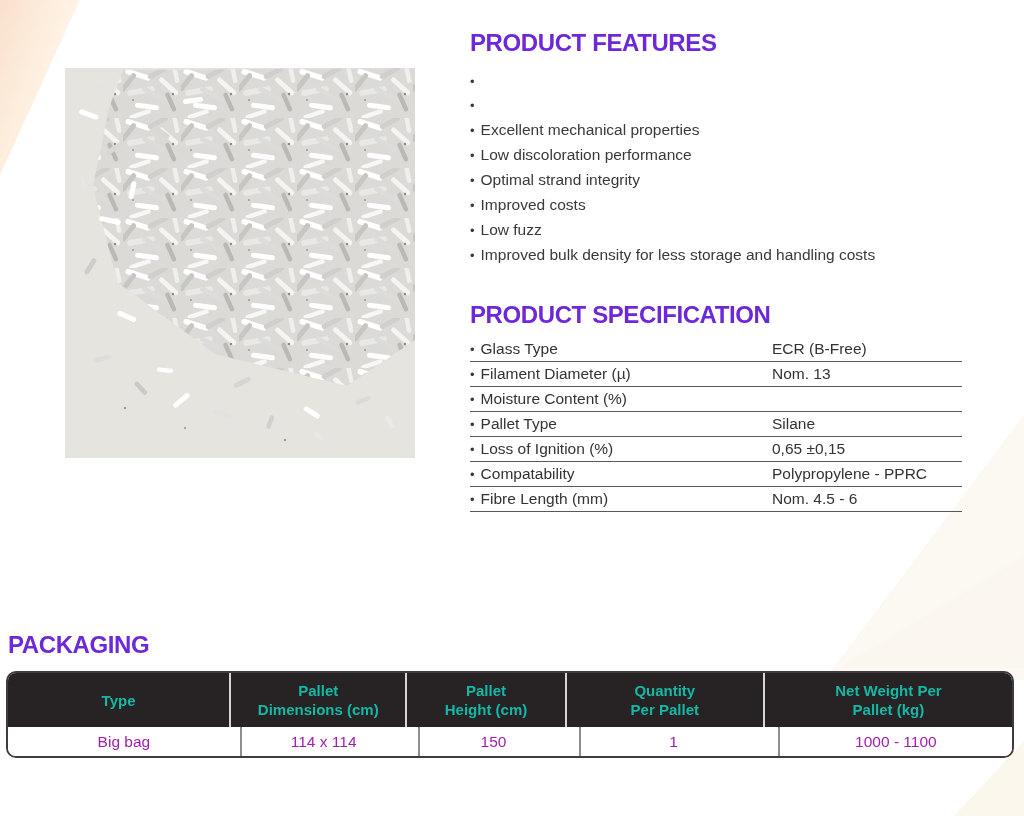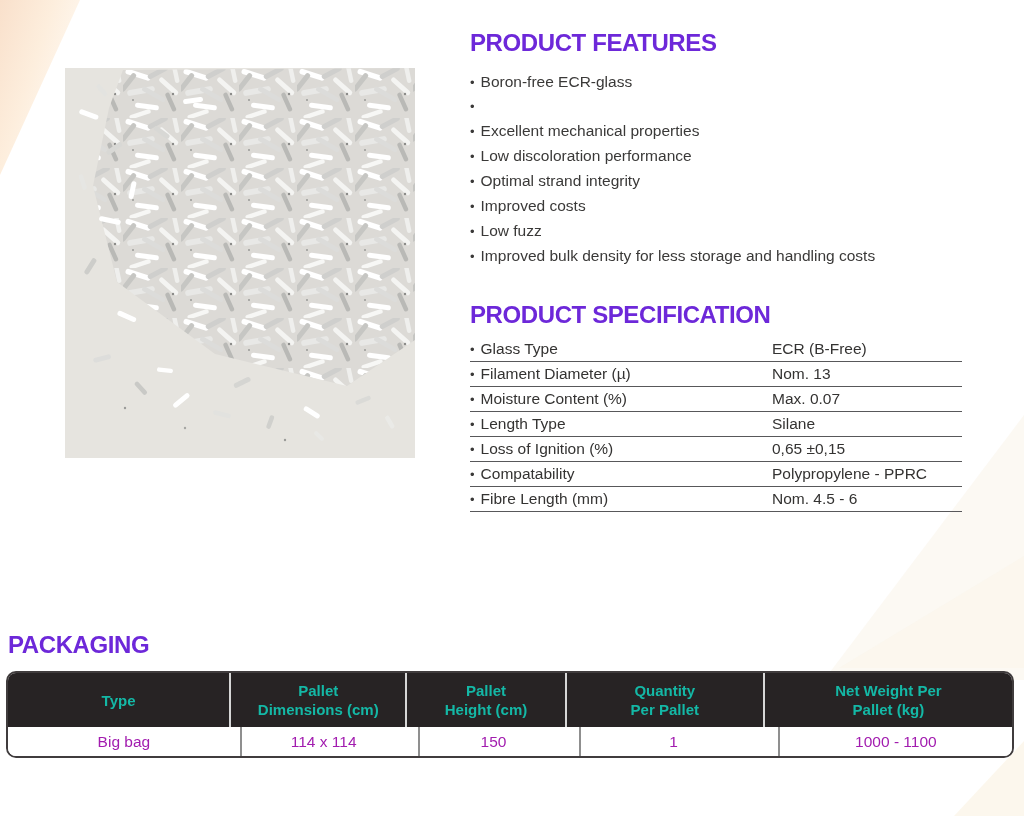--- a/index.html
+++ b/index.html
@@ -111,21 +111,20 @@
         <circle cx="220" cy="372" r="1.2" fill="#9a9a98"></circle>
       </g>
     </svg>
   </div>
 
   <section class="features">
     <h1 class="section-title">PRODUCT FEATURES</h1>
     <ul class="feature-list">
       <li class="feature-item">
           <span class="bullet">•</span>
-          <span>Boron-free ECR-glass</span>
         </li>
       <li class="feature-item">
           <span class="bullet">•</span>
         </li>
       <li class="feature-item">
           <span class="bullet">•</span>
           <span>Excellent mechanical properties</span>
         </li>
       <li class="feature-item">
           <span class="bullet">•</span>
@@ -165,26 +164,25 @@
             <span class="bullet">•</span>
             <span>Filament Diameter (µ)</span>
           </span>
         <span class="spec-value">Nom. 13</span>
       </div>
       <div class="spec-row">
         <span class="spec-label">
             <span class="bullet">•</span>
             <span>Moisture Content (%)</span>
           </span>
-        <span class="spec-value">Max. 0.07</span>
-      </div>
-      <div class="spec-row">
-        <span class="spec-label">
-            <span class="bullet">•</span>
-            <span>Length Type</span>
+      </div>
+      <div class="spec-row">
+        <span class="spec-label">
+            <span class="bullet">•</span>
+            <span>Pallet Type</span>
           </span>
         <span class="spec-value">Silane</span>
       </div>
       <div class="spec-row">
         <span class="spec-label">
             <span class="bullet">•</span>
             <span>Loss of Ignition (%)</span>
           </span>
         <span class="spec-value">0,65 ±0,15</span>
       </div>

